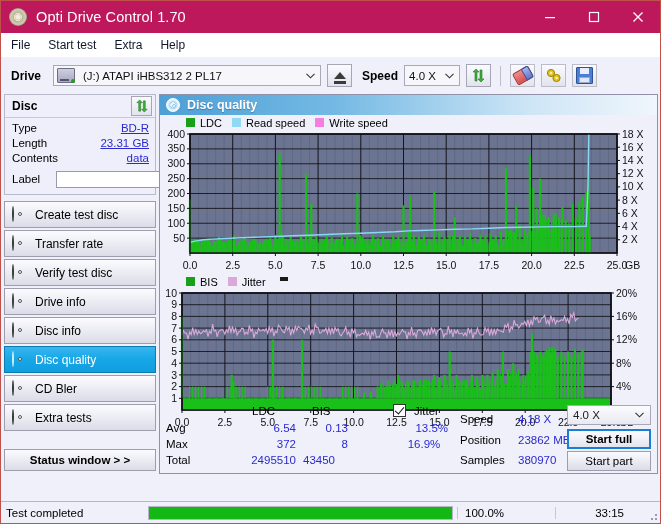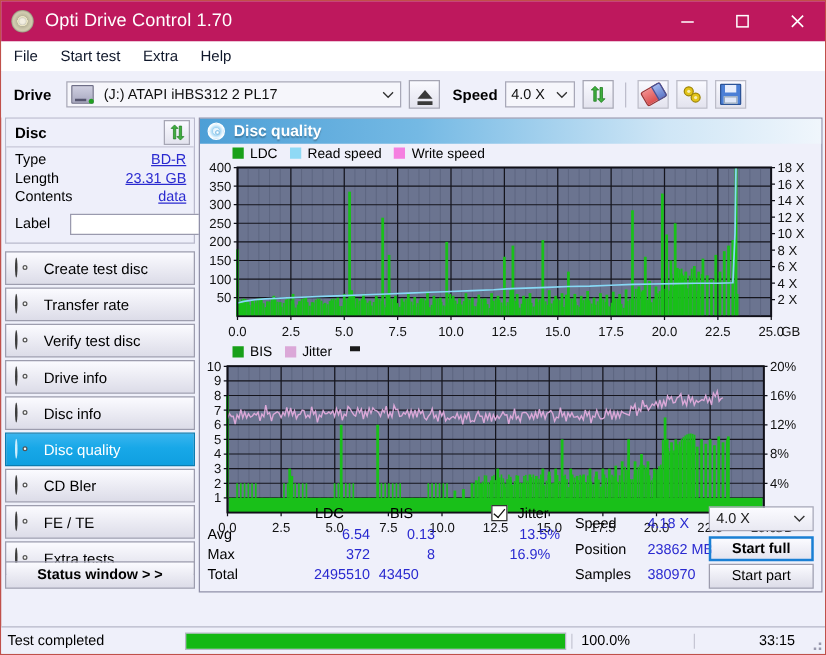--- a/index.html
+++ b/index.html
@@ -228,21 +228,21 @@
     background:#eff0fa;border-top:1px solid #b6b6c8;display:flex;align-items:center;
     font-size:11.5px;color:#000;box-sizing:border-box;
   }
   .sb-text{padding-left:5px;width:140px;}
   .sb-progress{
     width:305px;height:14px;background:#f2f2f7;border:1px solid #b6b6c8;box-sizing:border-box;
     position:relative;margin-left:2px;
   }
   .sb-progress .fill{position:absolute;left:0;top:0;bottom:0;width:100%;background:#14b814;}
   .sb-pct{width:90px;text-align:left;padding-left:7px;border-left:1px solid #c6c6d4;margin-left:4px;}
-  .sb-time{flex:1;text-align:right;padding-right:24px;border-left:1px solid #c6c6d4;}
+  .sb-time{flex:1;text-align:right;padding-right:36px;border-left:1px solid #c6c6d4;}
   .grip{position:absolute;right:3px;bottom:3px;width:10px;height:10px;}
   .grip i{position:absolute;width:2px;height:2px;background:#9a9aae;}
 </style>
 </head>
 <body>
 
 <div id="app">
 
   <div class="titlebar">
     <div class="tb-icon"></div>
@@ -388,24 +388,20 @@
           <span class="nav-ico"><span class="disc-sm"></span></span>
           <span>Disc info</span>
         </div>
         <div class="navbtn active">
           <span class="nav-ico"><span class="disc-sm"></span></span>
           <span>Disc quality</span>
         </div>
         <div class="navbtn">
           <span class="nav-ico"><span class="disc-sm"></span></span>
           <span>CD Bler</span>
-        </div>
-        <div class="navbtn">
-          <span class="nav-ico"><span class="disc-sm"></span></span>
-          <span>FE / TE</span>
         </div>
         <div class="navbtn">
           <span class="nav-ico"><span class="disc-sm"></span></span>
           <span>Extra tests</span>
         </div>
       </div>
 
       <div class="statusbtn-wrap">
         <div class="statusbtn">Status window &gt; &gt;</div>
       </div>

